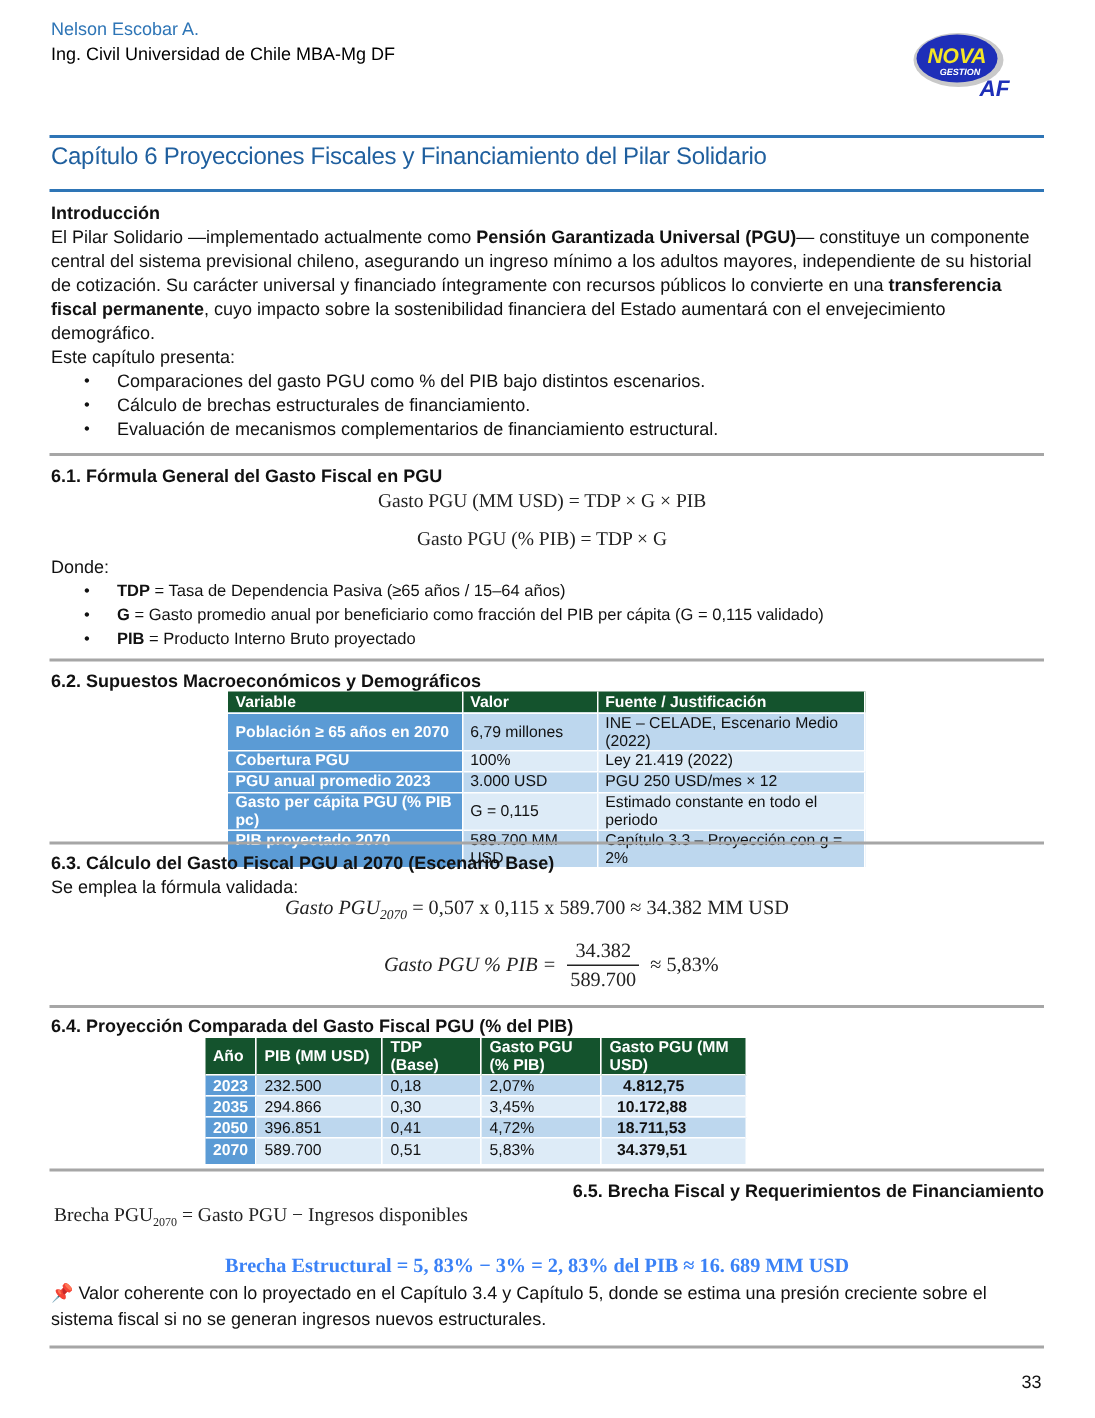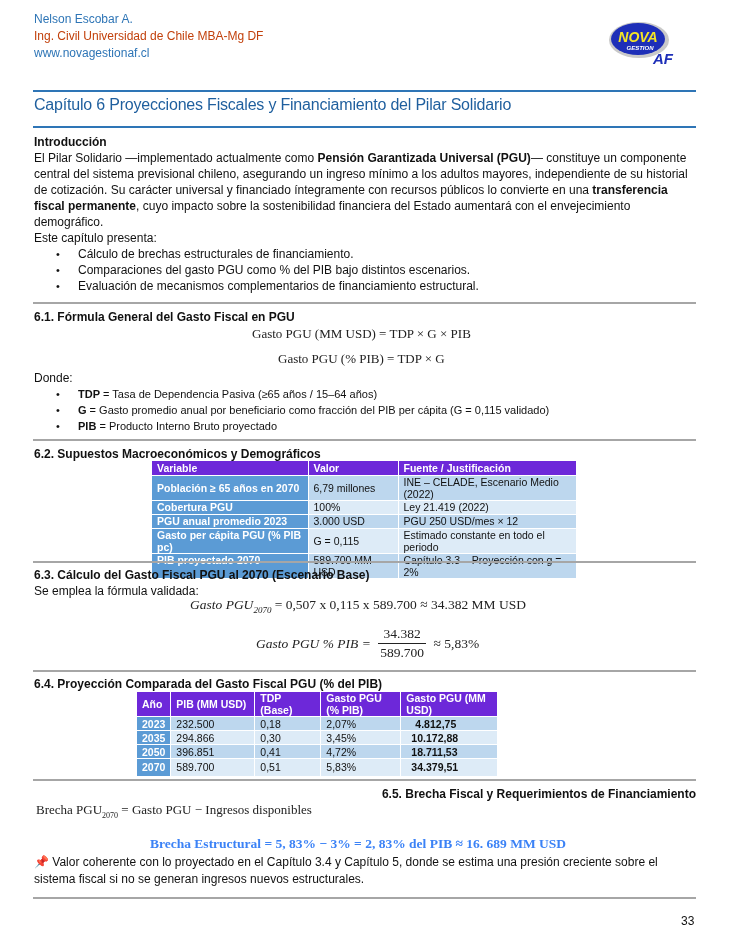--- a/index.html
+++ b/index.html
@@ -1,21 +1,21 @@
 <!DOCTYPE html>
 <html><head>
 <meta charset="utf-8">
 <style>
   * { box-sizing: border-box; margin: 0; padding: 0; }
   html, body { width: 730px; height: 945px; background: #ffffff; overflow: hidden; }
   body { font-family: "Liberation Sans", "DejaVu Sans", sans-serif; color: #111; font-size: 12px; position: relative; }
 
   .header-block { position: absolute; left: 34px; top: 11px; line-height: 17px; font-size: 12px; }
   .author { color: #2e75b6; }
-  .affil { color: #c2410c; }
+  .affil { color: #000000; }
   .site { color: #2e75b6; }
 
   .logo { position: absolute; left: 607px; top: 18px; width: 70px; height: 50px; }
 
   .rule-blue { position: absolute; left: 33px; width: 663px; height: 2px; background: #2e75b6; }
   .chapter-title { position: absolute; left: 34px; top: 96px; font-size: 16px; color: #1f5f9e; letter-spacing: -0.2px; }
 
   .section { position: absolute; left: 34px; width: 662px; font-size: 12px; line-height: 16px; }
   .h { font-weight: bold; font-size: 12px; }
   .para { text-align: left; }
@@ -23,21 +23,21 @@
   ul.bul { list-style: none; margin-left: 22px; }
   ul.bul li { position: relative; padding-left: 22px; line-height: 16px; }
   ul.bul li::before { content: "•"; position: absolute; left: 0; top: 0; font-size: 11px; }
 
   .rule-grey { position: absolute; left: 33px; width: 663px; height: 2px; background: #a6a6a6; }
 
   .formula { position: absolute; font-family: "Liberation Serif", "DejaVu Serif", serif; font-size: 13px; color: #222; }
   .formula i { font-style: italic; }
 
   table.t { position: absolute; border-collapse: collapse; font-size: 10.5px; }
-  table.t th { background: #6d28d9; color: #fff; text-align: left; font-weight: bold; padding: 0 5px; height: 14px; border-right: 1px solid #fff; }
+  table.t th { background: #14532d; color: #fff; text-align: left; font-weight: bold; padding: 0 5px; height: 14px; border-right: 1px solid #fff; }
   table.t td { padding: 0 5px; height: 14px; border-right: 1px solid #fff; border-top: 1px solid #fff; }
   table.t td.rh { background: #5b9bd5; color: #fff; font-weight: bold; }
   table.t tr.odd td.c { background: #bdd7ee; }
   table.t tr.even td.c { background: #ddebf7; }
   table.t td.bold { font-weight: bold; }
 
   .frac { display: inline-block; vertical-align: middle; text-align: center; margin: 0 4px; }
   .frac span { display: block; padding: 1px 2px; }
   .frac .num { border-bottom: 1px solid #222; }
 
@@ -45,21 +45,20 @@
 
   .pin { color: #d9261c; font-size: 12px; }
   .page-num { position: absolute; left: 681px; top: 914px; font-size: 12px; }
 </style>
 </head>
 <body>
 
 <div class="header-block">
   <div class="author">Nelson Escobar A.</div>
   <div class="affil">Ing. Civil Universidad de Chile MBA-Mg DF</div>
-  <div class="site">www.novagestionaf.cl</div>
 </div>
 
 <div class="logo">
   <svg width="70" height="52" viewBox="0 0 70 52">
     <ellipse cx="32" cy="22" rx="30" ry="18" fill="#c9c9c9"></ellipse>
     <ellipse cx="31" cy="21" rx="27" ry="16" fill="#1e2fb8"></ellipse>
     <text x="31" y="24" text-anchor="middle" font-family="Liberation Sans, sans-serif" font-weight="bold" font-style="italic" font-size="14" fill="#f5e625">NOVA</text>
     <text x="33" y="32" text-anchor="middle" font-family="Liberation Sans, sans-serif" font-weight="bold" font-style="italic" font-size="6" fill="#ffffff">GESTION</text>
     <text x="46" y="46" font-family="Liberation Sans, sans-serif" font-weight="bold" font-style="italic" font-size="15" fill="#1e2fb8">AF</text>
   </svg>
@@ -69,22 +68,22 @@
 <div class="chapter-title">Capítulo 6 Proyecciones Fiscales y Financiamiento del Pilar Solidario</div>
 <div class="rule-blue" style="top:126px;"></div>
 
 <div class="section" style="top:134px;">
   <div class="h">Introducción</div>
   <div class="para">
     <span>El Pilar Solidario —implementado actualmente como </span><b>Pensión Garantizada Universal (PGU)</b><span>— constituye un componente central del sistema previsional chileno, asegurando un ingreso mínimo a los adultos mayores, independiente de su historial de cotización. Su carácter universal y financiado íntegramente con recursos públicos lo convierte en una </span><b>transferencia fiscal permanente</b><span>, cuyo impacto sobre la sostenibilidad financiera del Estado aumentará con el envejecimiento demográfico.</span>
   </div>
   <div>Este capítulo presenta:</div>
   <ul class="bul">
+    <li>Comparaciones del gasto PGU como % del PIB bajo distintos escenarios.</li>
     <li>Cálculo de brechas estructurales de financiamiento.</li>
-    <li>Comparaciones del gasto PGU como % del PIB bajo distintos escenarios.</li>
     <li>Evaluación de mecanismos complementarios de financiamiento estructural.</li>
   </ul>
 </div>
 
 <div class="rule-grey" style="top:302px;"></div>
 
 <div class="section" style="top:309px;">
   <div class="h">6.1.   Fórmula General del Gasto Fiscal en PGU</div>
 </div>
 <div class="formula" style="left:252px; top:326px;">Gasto PGU (MM USD) = TDP × G × PIB</div>

